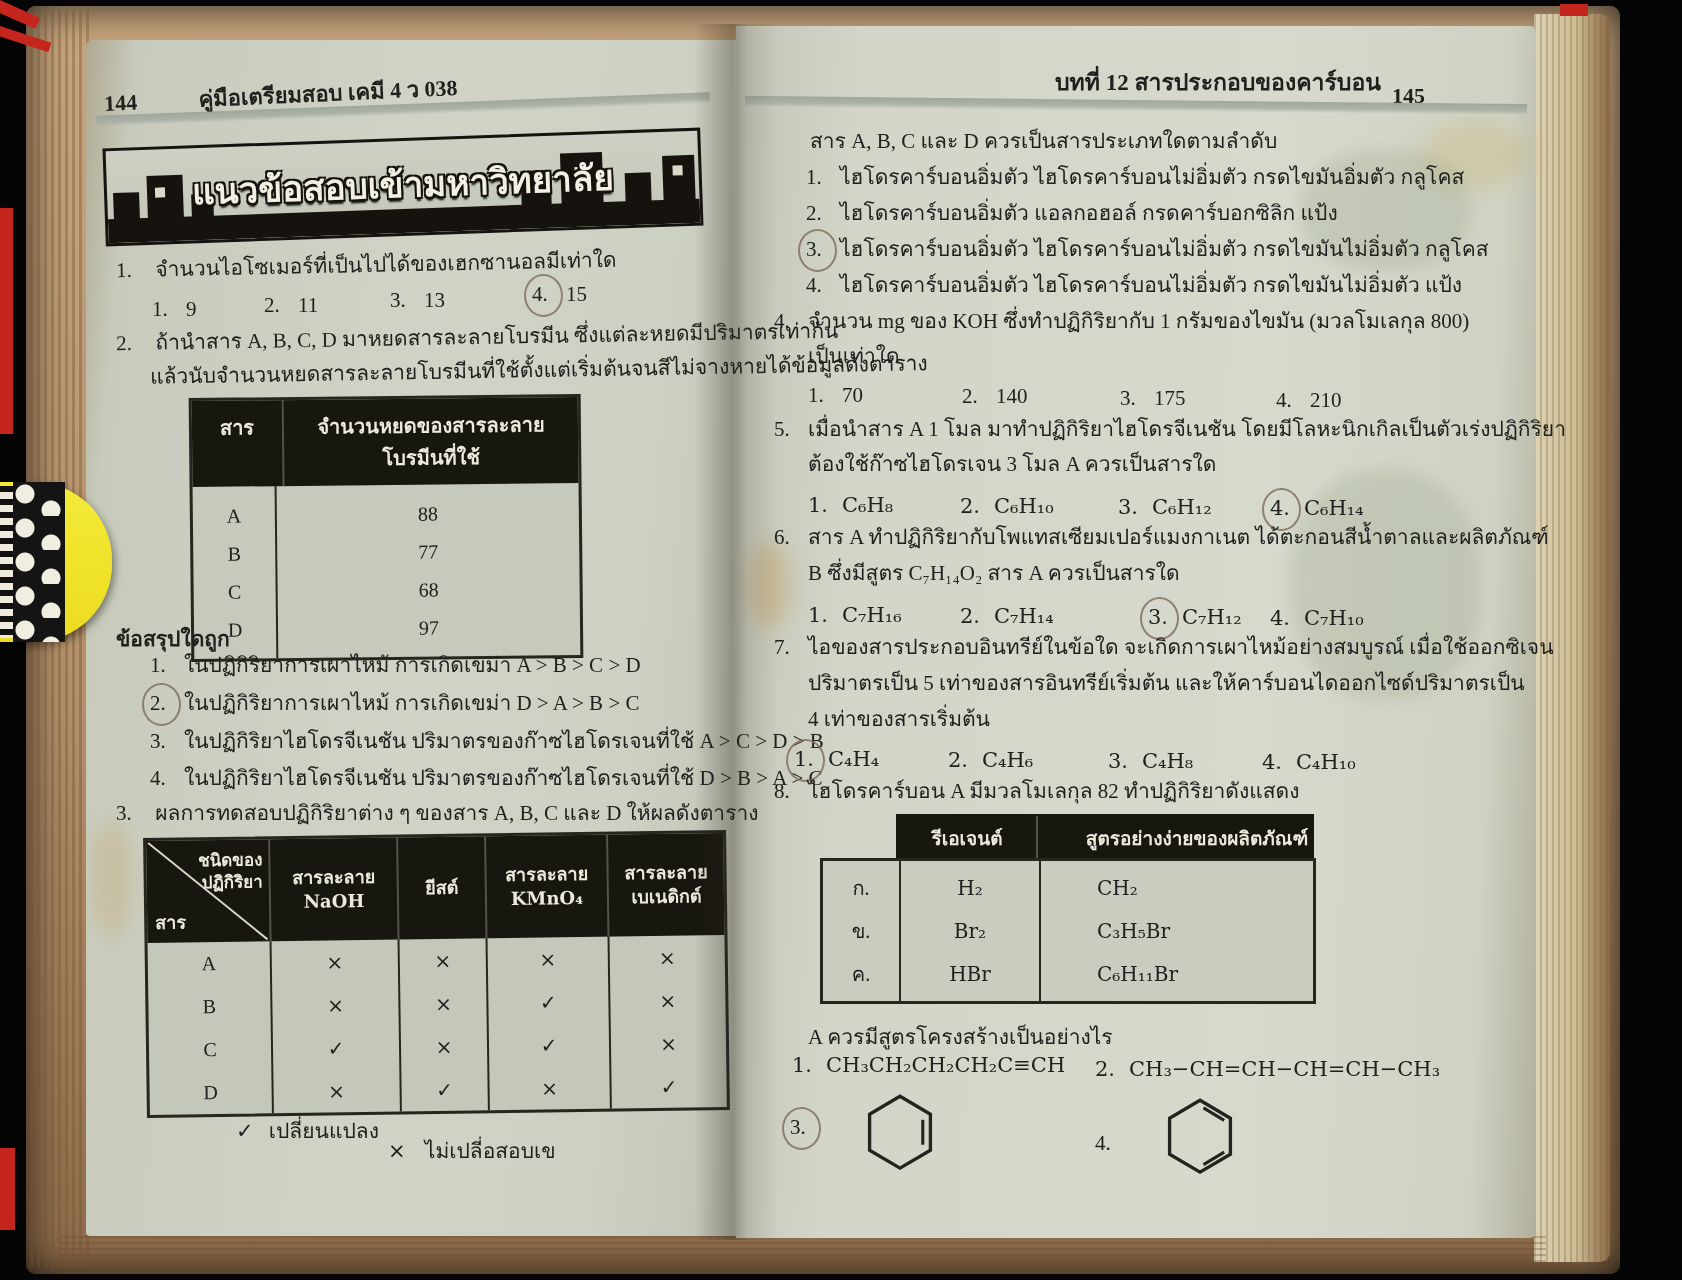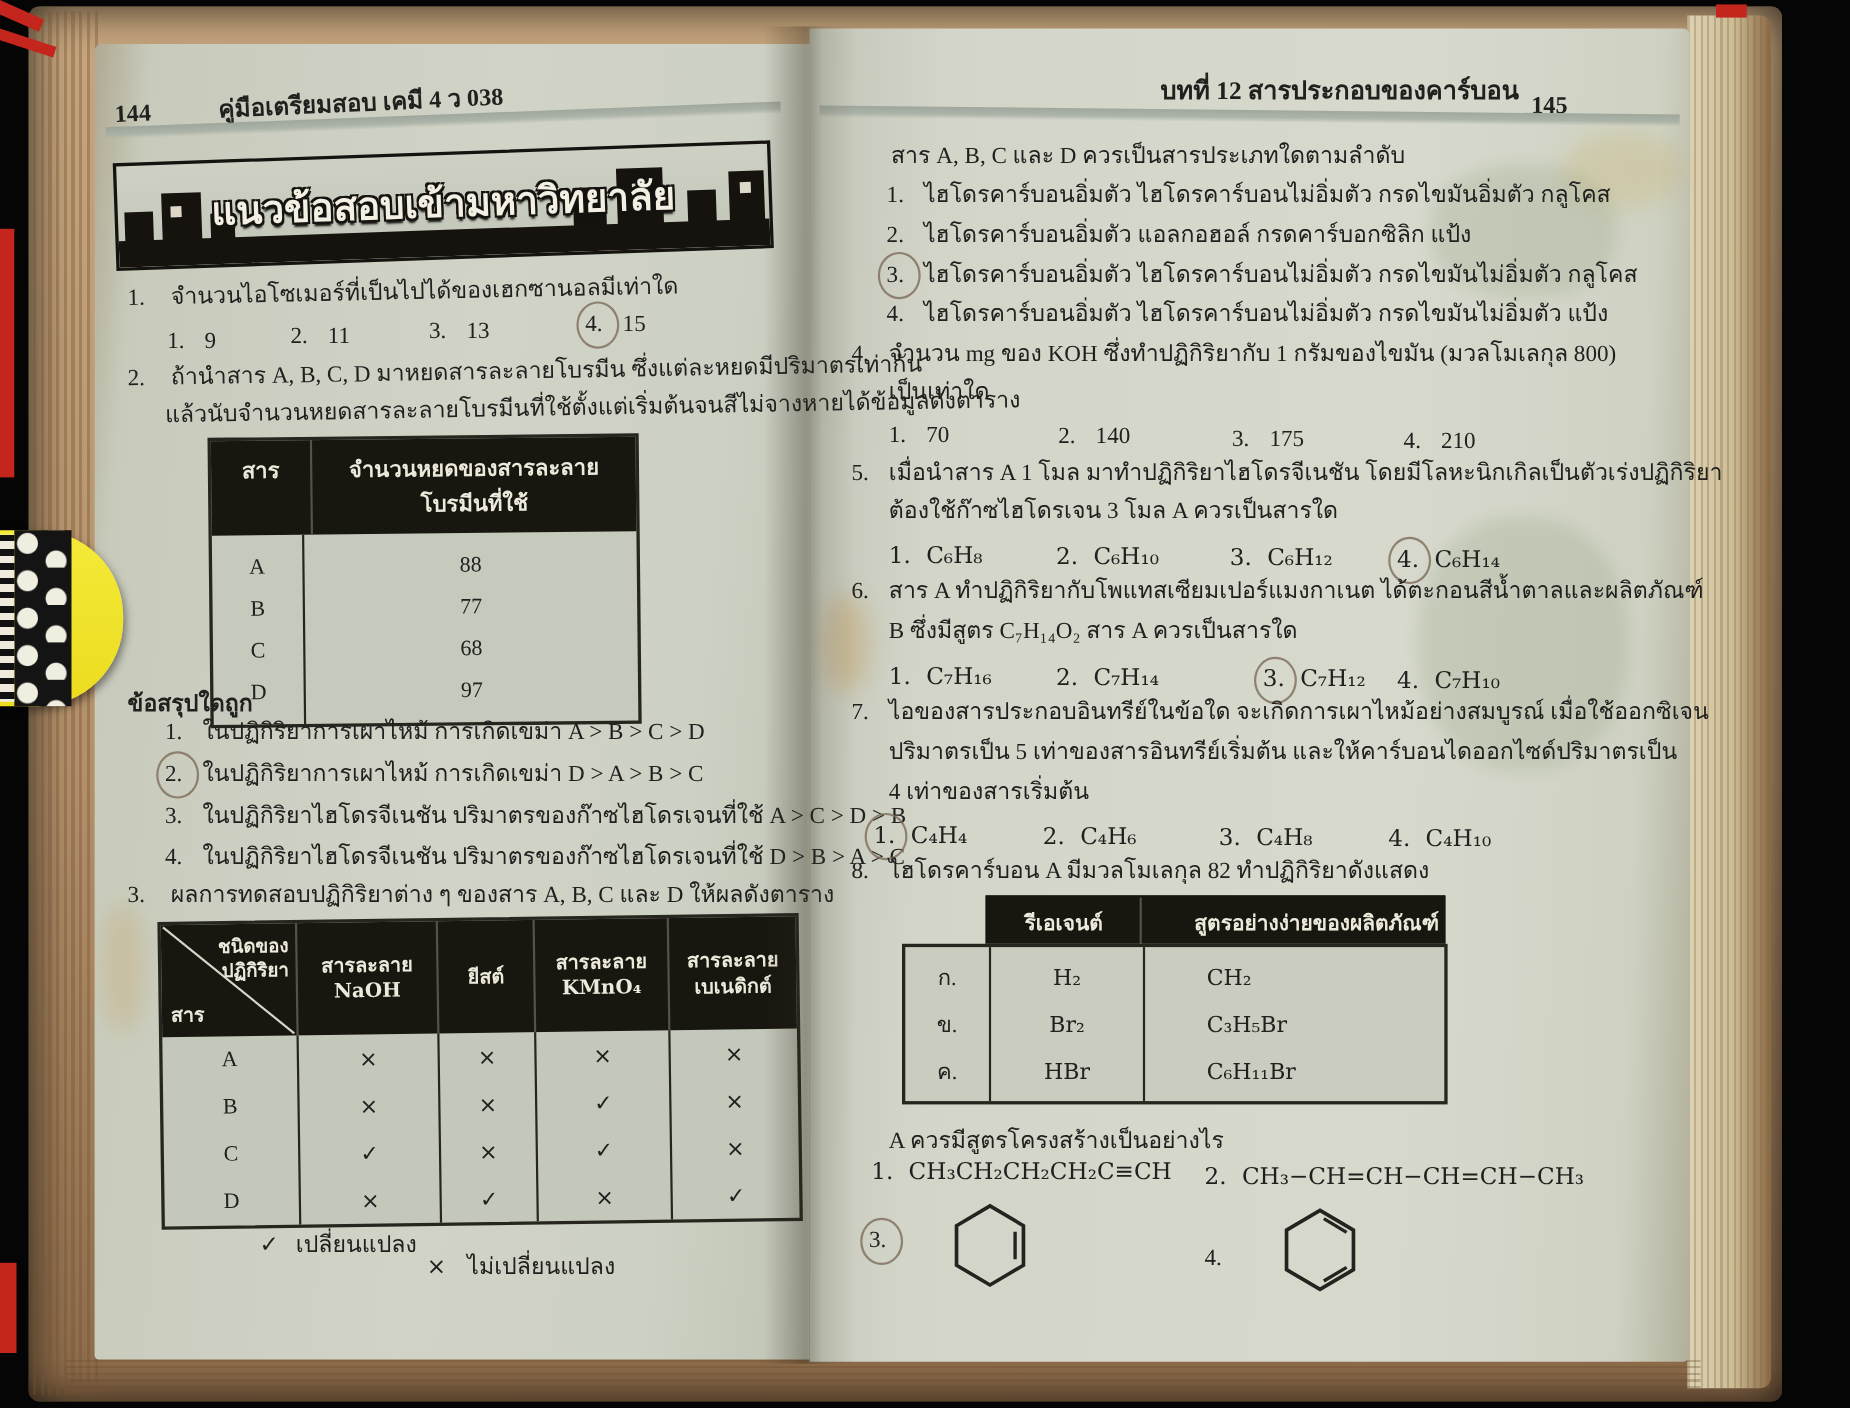--- a/index.html
+++ b/index.html
@@ -240,21 +240,21 @@
       </div>
     </div>
   </div>
 
   <div class="abs txt" style="left:236px;top:1116px;">
     <span class="mark">✓</span>
     <span style="margin-left:10px;">เปลี่ยนแปลง</span>
   </div>
   <div class="abs txt" style="left:388px;top:1136px;">
     <span class="mark">×</span>
-    <span style="margin-left:14px;">ไม่เปลี่ยนแปลง</span>
+    <span style="margin-left:14px;">ไม่เปลี่อสอบเข</span>
   </div>
 
   <div class="abs txt bold" style="left:1055px;top:66px;font-size:23px;">บทที่ 12 สารประกอบของคาร์บอน</div>
   <div class="abs txt bold" style="left:1392px;top:80px;font-size:22px;">145</div>
   <div class="abs stripe" style="left:745px;top:100px;width:782px;transform:rotate(.6deg);"></div>
 
   <div class="abs txt" style="left:810px;top:126px;">สาร A, B, C และ D ควรเป็นสารประเภทใดตามลำดับ</div>
   <div class="abs txt" style="left:806px;top:162px;"><span class="onum">1.</span><span class="olab">ไฮโดรคาร์บอนอิ่มตัว ไฮโดรคาร์บอนไม่อิ่มตัว กรดไขมันอิ่มตัว กลูโคส</span></div>
   <div class="abs txt" style="left:806px;top:198px;"><span class="onum">2.</span><span class="olab">ไฮโดรคาร์บอนอิ่มตัว แอลกอฮอล์ กรดคาร์บอกซิลิก แป้ง</span></div>
   <div class="abs txt" style="left:806px;top:234px;"><span class="onum circ">3.</span><span class="olab">ไฮโดรคาร์บอนอิ่มตัว ไฮโดรคาร์บอนไม่อิ่มตัว กรดไขมันไม่อิ่มตัว กลูโคส</span></div>

